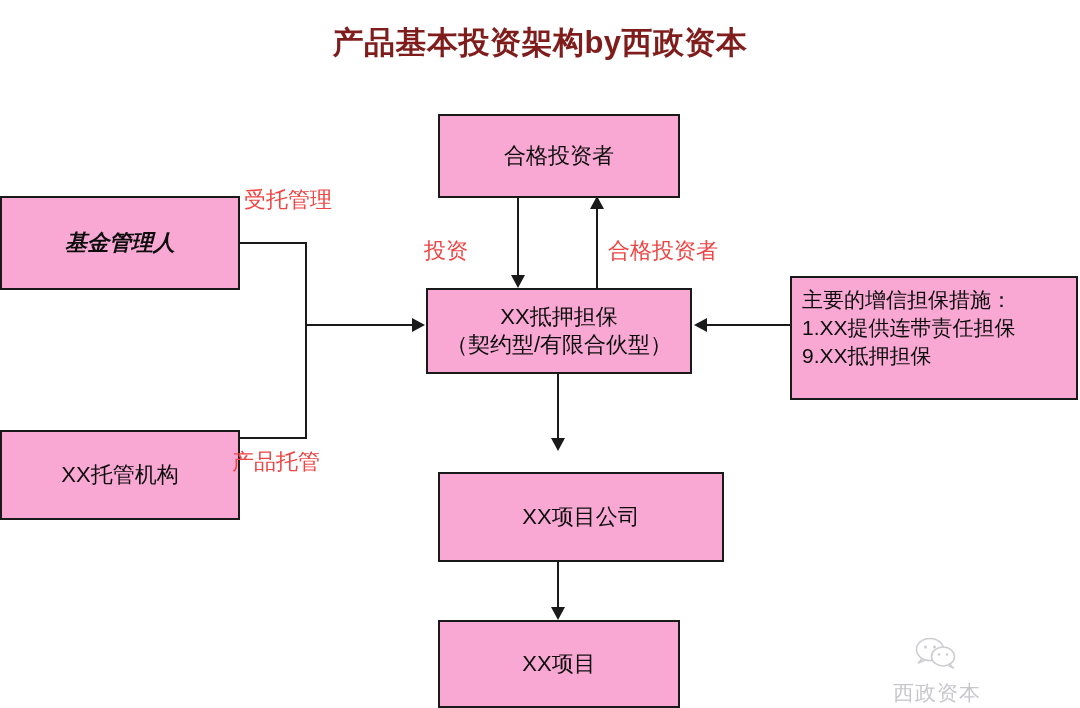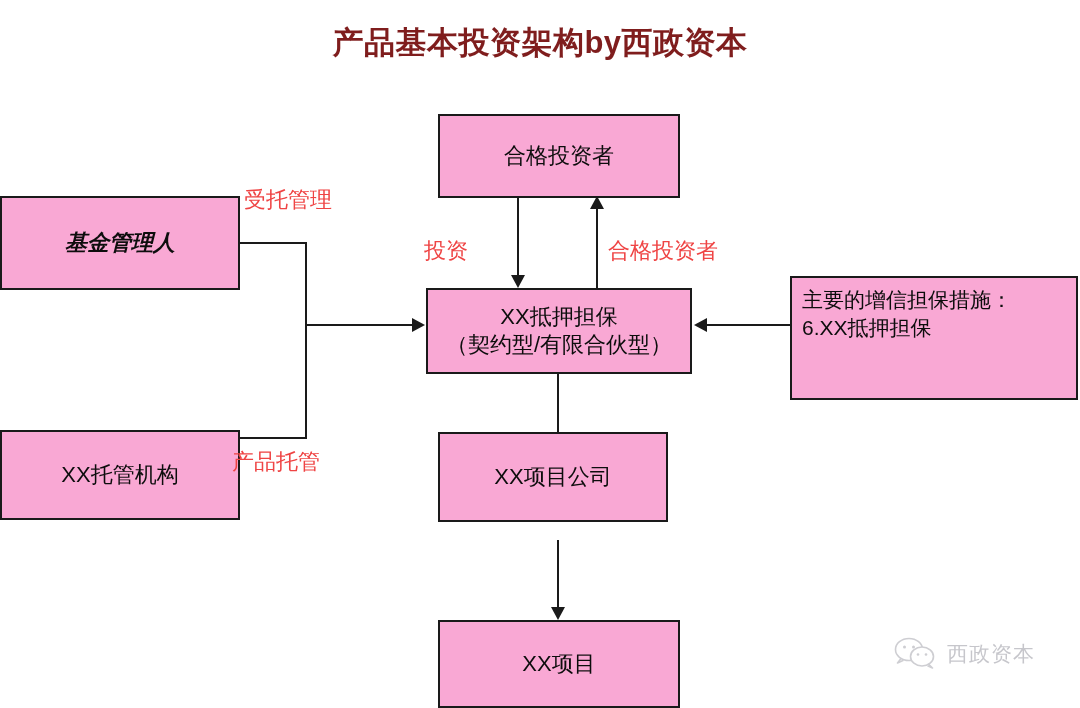--- a/index.html
+++ b/index.html
@@ -105,20 +105,21 @@
   
   #watermark {
     position: absolute;
     left: 893px;
     top: 637px;
     display: flex;
     align-items: center;
     gap: 8px;
     opacity: 0.42;
     z-index: 5;
+    flex-direction: column;
   }
   #watermark .wm-text {
     font-size: 21px;
     color: #7a7a86;
     letter-spacing: 1px;
     font-weight: 500;
   }
   .wechat-icon { display: block; }
 </style>
 </head>
@@ -149,25 +150,26 @@
   <div class="node" style="left:426px; top:288px; width:266px; height:86px;">
     <span class="lines">
       <span class="ln">XX抵押担保</span>
       <span class="ln">（契约型/有限合伙型）</span>
     </span>
   </div>
 
   <div class="node node-left-align" style="left:790px; top:276px; width:288px; height:124px;">
     <span class="lines">
       <span class="ln">主要的增信担保措施：</span>
-      <span class="ln">6.XX抵押担保</span>
-    </span>
-  </div>
-
-  <div class="node" style="left:438px; top:432px; width:230px; height:90px;">
+      <span class="ln">1.XX提供连带责任担保</span>
+      <span class="ln">9.XX抵押担保</span>
+    </span>
+  </div>
+
+  <div class="node" style="left:438px; top:472px; width:286px; height:90px;">
     <span class="lines">
       <span class="ln">XX项目公司</span>
     </span>
   </div>
 
   <div class="node" style="left:438px; top:620px; width:242px; height:88px;">
     <span class="lines">
       <span class="ln">XX项目</span>
     </span>
   </div>

